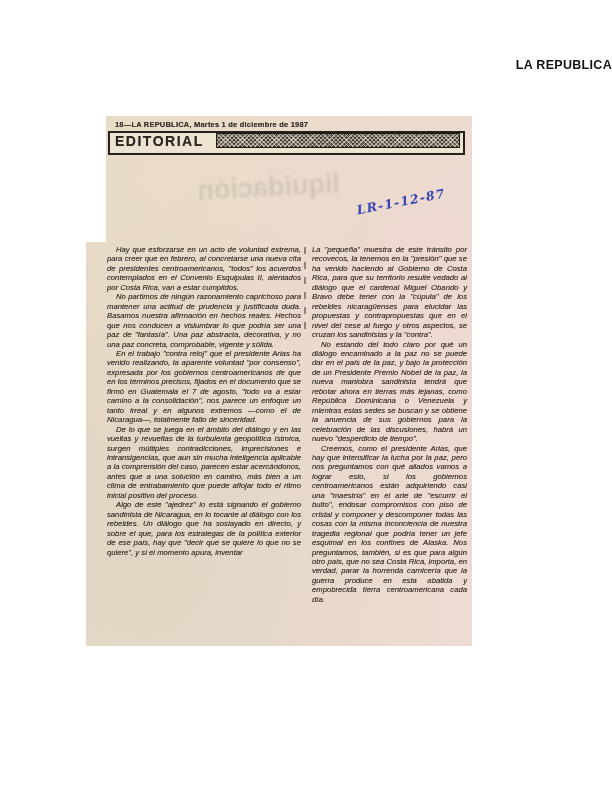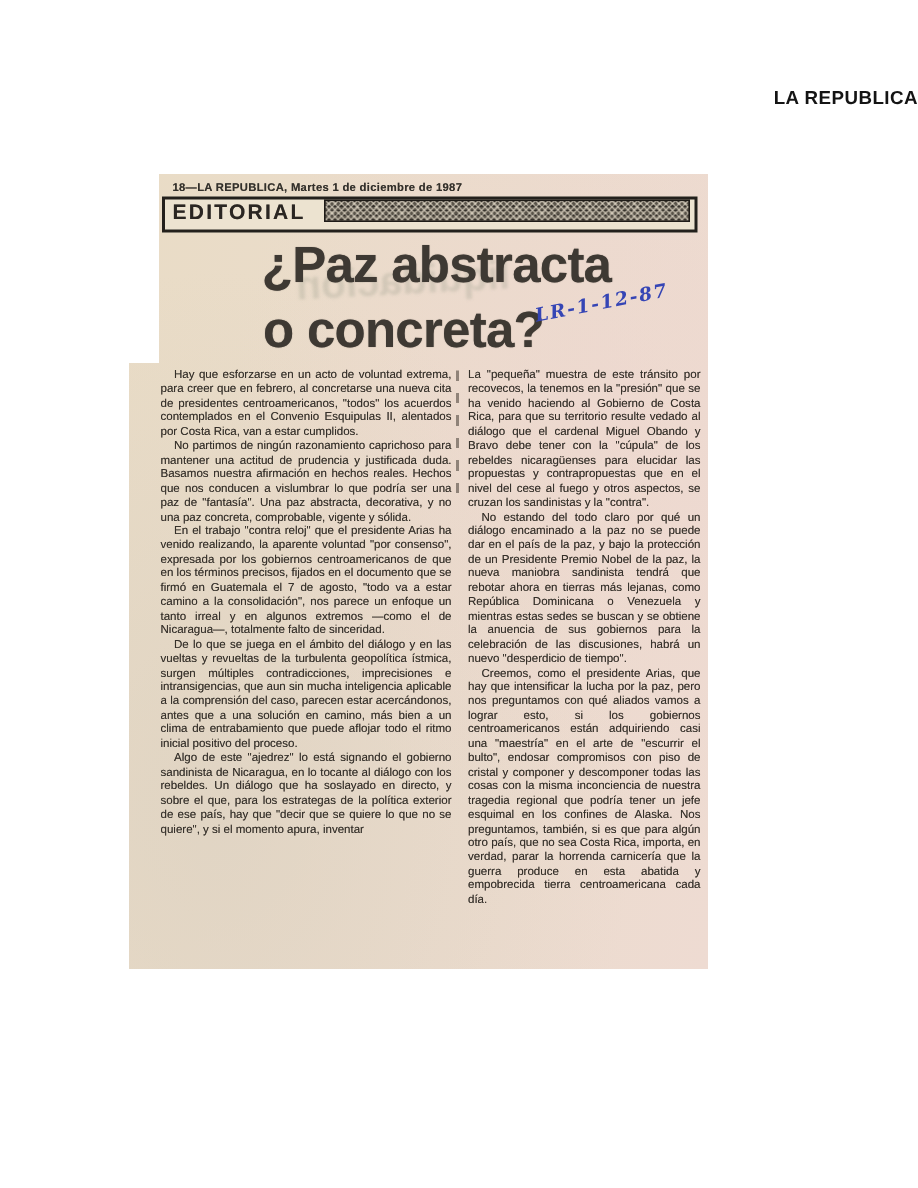--- a/index.html
+++ b/index.html
@@ -72,21 +72,21 @@
   }
 
   .columns{
     position:absolute;left:21px;right:5px;top:129px;bottom:4px;
     display:flex;gap:11px;
   }
   .col{color:#35302a;font-size:7.7px;line-height:9.45px;text-align:justify;
     text-shadow:0 0 .3px rgba(53,48,42,.55);hyphens:auto;-webkit-hyphens:auto;}
   .col-left{width:194px;flex:none;}
   .col-right{flex:1;}
-  .col p{margin:0;text-indent:9px;}
+  .col p{margin:0;text-indent:9px;font-style:italic;}
   .col-right p:first-child{text-indent:0;}
 
   .col-rule{
     position:absolute;left:218px;top:131px;width:2px;height:84px;
     background:repeating-linear-gradient(180deg, rgba(52,45,38,.5) 0 7px, transparent 7px 15px);
   }
 </style>
 </head>
 <body>
 
@@ -100,24 +100,20 @@
 
     <div class="dateline">18—LA REPUBLICA, Martes 1 de diciembre de 1987</div>
 
     <div class="editorial-bar">
       <span class="editorial-label">EDITORIAL</span>
       <span class="pattern-bar"></span>
     </div>
 
     <div class="ghost">liquidación</div>
 
-    <div class="headline-wrap">
-      <span class="headline-line l1">¿Paz abstracta</span>
-      <span class="headline-line l2">o concreta?</span>
-    </div>
 
     <div class="annotation">LR-1-12-87</div>
 
     <div class="col-rule"></div>
 
     <div class="columns">
       <div class="col col-left" lang="es">
           <p>Hay que esforzarse en un acto de voluntad extrema, para creer que en febrero, al concretarse una nueva cita de presidentes centroamericanos, "todos" los acuerdos contemplados en el Convenio Esquipulas II, alentados por Costa Rica, van a estar cumplidos.</p>
           <p>No partimos de ningún razonamiento caprichoso para mantener una actitud de prudencia y justificada duda. Basamos nuestra afirmación en hechos reales. Hechos que nos conducen a vislumbrar lo que podría ser una paz de "fantasía". Una paz abstracta, decorativa, y no una paz concreta, comprobable, vigente y sólida.</p>
           <p>En el trabajo "contra reloj" que el presidente Arias ha venido realizando, la aparente voluntad "por consenso", expresada por los gobiernos centroamericanos de que en los términos precisos, fijados en el documento que se firmó en Guatemala el 7 de agosto, "todo va a estar camino a la consolidación", nos parece un enfoque un tanto irreal y en algunos extremos —como el de Nicaragua—, totalmente falto de sinceridad.</p>

